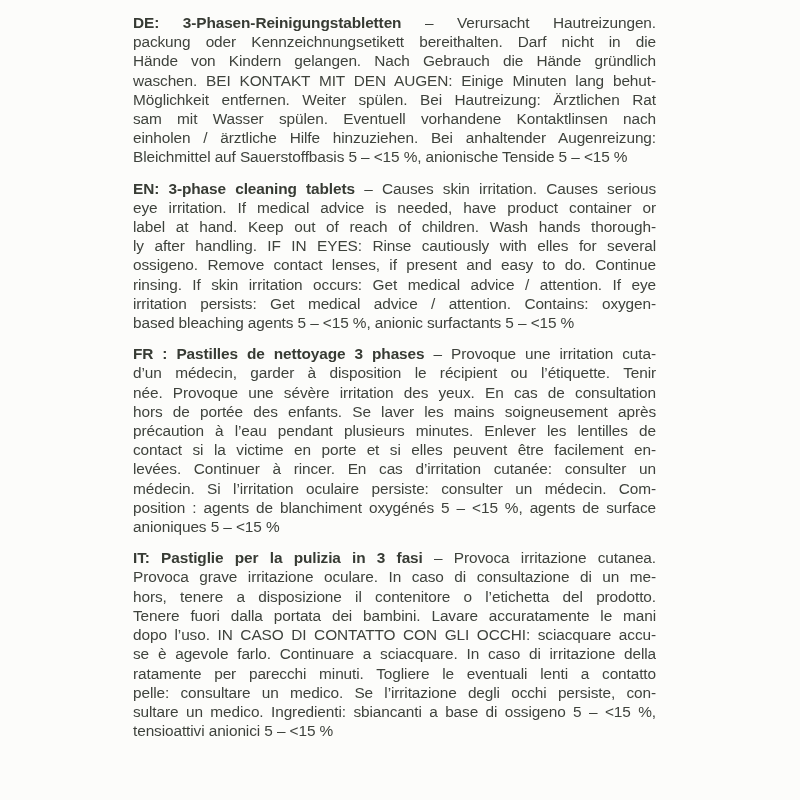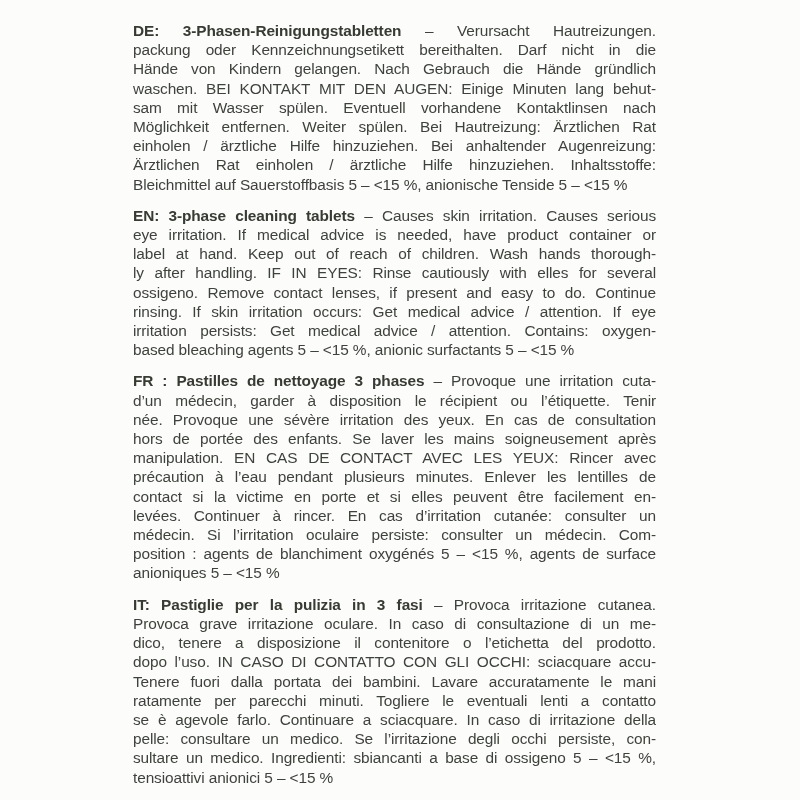--- a/index.html
+++ b/index.html
@@ -7,21 +7,21 @@
     width: 800px; height: 800px;
     background: #fcfcfa;
     overflow: hidden;
     font-family: "Liberation Sans", sans-serif;
   }
   .label-column {
     position: absolute;
     left: 133px; top: 13px;
     width: 523px;
   }
-  .label-section { margin: 8px 0 12px 0; }
+  .label-section { margin: 0 0 12px 0; }
   .line {
     font-size: 15.4px;
     line-height: 19.2px;
     letter-spacing: -0.1px;
     color: #3e423c;
     white-space: nowrap;
     overflow: hidden;
     text-align: justify;
     text-align-last: justify;
   }
@@ -33,54 +33,52 @@
 </style>
 </head>
 <body>
 
 <main class="label-column">
     <section class="label-section">
       <div class="line"><b class="heading">DE: 3-Phasen-Reinigungstabletten</b> <span>– Verursacht Hautreizungen.</span></div>
       <div class="line">packung oder Kennzeichnungsetikett bereithalten. Darf nicht in die</div>
       <div class="line">Hände von Kindern gelangen. Nach Gebrauch die Hände gründlich</div>
       <div class="line">waschen. BEI KONTAKT MIT DEN AUGEN: Einige Minuten lang behut-</div>
+      <div class="line">Möglichkeit entfernen. Weiter spülen. Bei Hautreizung: Ärztlichen Rat</div>
       <div class="line">sam mit Wasser spülen. Eventuell vorhandene Kontaktlinsen nach</div>
-      <div class="line">Möglichkeit entfernen. Weiter spülen. Bei Hautreizung: Ärztlichen Rat</div>
       <div class="line">einholen / ärztliche Hilfe hinzuziehen. Bei anhaltender Augenreizung:</div>
-      <div class="line">Ärztlichen Rat einholen / ärztliche Hilfe hinzuziehen. Inhaltsstoffe:</div>
       <div class="line end">Bleichmittel auf Sauerstoffbasis 5 – &lt;15 %, anionische Tenside 5 – &lt;15 %</div>
     </section>
     <section class="label-section">
       <div class="line"><b class="heading">EN: 3-phase cleaning tablets</b> <span>– Causes skin irritation. Causes serious</span></div>
       <div class="line">eye irritation. If medical advice is needed, have product container or</div>
       <div class="line">label at hand. Keep out of reach of children. Wash hands thorough-</div>
       <div class="line">ly after handling. IF IN EYES: Rinse cautiously with elles for several</div>
       <div class="line">ossigeno. Remove contact lenses, if present and easy to do. Continue</div>
       <div class="line">rinsing. If skin irritation occurs: Get medical advice / attention. If eye</div>
       <div class="line">irritation persists: Get medical advice / attention. Contains: oxygen-</div>
       <div class="line end">based bleaching agents 5 – &lt;15 %, anionic surfactants 5 – &lt;15 %</div>
     </section>
     <section class="label-section">
       <div class="line"><b class="heading">FR : Pastilles de nettoyage 3 phases</b> <span>– Provoque une irritation cuta-</span></div>
       <div class="line">d’un médecin, garder à disposition le récipient ou l’étiquette. Tenir</div>
       <div class="line">née. Provoque une sévère irritation des yeux. En cas de consultation</div>
       <div class="line">hors de portée des enfants. Se laver les mains soigneusement après</div>
-      <div class="line">manipulation. EN CAS DE CONTACT AVEC LES YEUX: Rincer avec</div>
       <div class="line">précaution à l’eau pendant plusieurs minutes. Enlever les lentilles de</div>
       <div class="line">contact si la victime en porte et si elles peuvent être facilement en-</div>
       <div class="line">levées. Continuer à rincer. En cas d’irritation cutanée: consulter un</div>
       <div class="line">médecin. Si l’irritation oculaire persiste: consulter un médecin. Com-</div>
       <div class="line">position : agents de blanchiment oxygénés 5 – &lt;15 %, agents de surface</div>
       <div class="line end">anioniques 5 – &lt;15 %</div>
     </section>
     <section class="label-section">
       <div class="line"><b class="heading">IT: Pastiglie per la pulizia in 3 fasi</b> <span>– Provoca irritazione cutanea.</span></div>
       <div class="line">Provoca grave irritazione oculare. In caso di consultazione di un me-</div>
-      <div class="line">dico, tenere a disposizione il contenitore o l’etichetta del prodotto.</div>
+      <div class="line">hors, tenere a disposizione il contenitore o l’etichetta del prodotto.</div>
+      <div class="line">Tenere fuori dalla portata dei bambini. Lavare accuratamente le mani</div>
       <div class="line">dopo l’uso. IN CASO DI CONTATTO CON GLI OCCHI: sciacquare accu-</div>
-      <div class="line">Tenere fuori dalla portata dei bambini. Lavare accuratamente le mani</div>
+      <div class="line">se è agevole farlo. Continuare a sciacquare. In caso di irritazione della</div>
       <div class="line">ratamente per parecchi minuti. Togliere le eventuali lenti a contatto</div>
-      <div class="line">se è agevole farlo. Continuare a sciacquare. In caso di irritazione della</div>
       <div class="line">pelle: consultare un medico. Se l’irritazione degli occhi persiste, con-</div>
       <div class="line">sultare un medico. Ingredienti: sbiancanti a base di ossigeno 5 – &lt;15 %,</div>
       <div class="line end">tensioattivi anionici 5 – &lt;15 %</div>
     </section>
   </main>
 
 </body></html>

